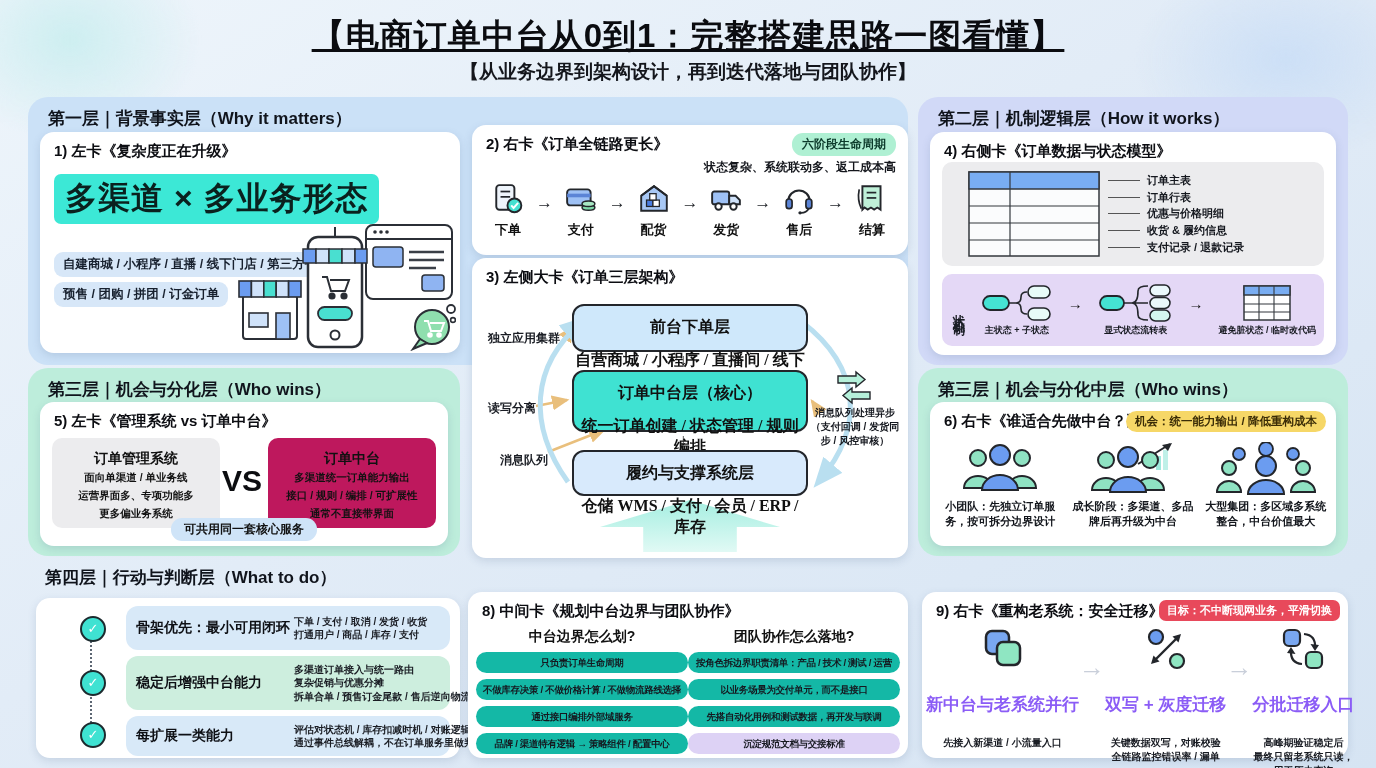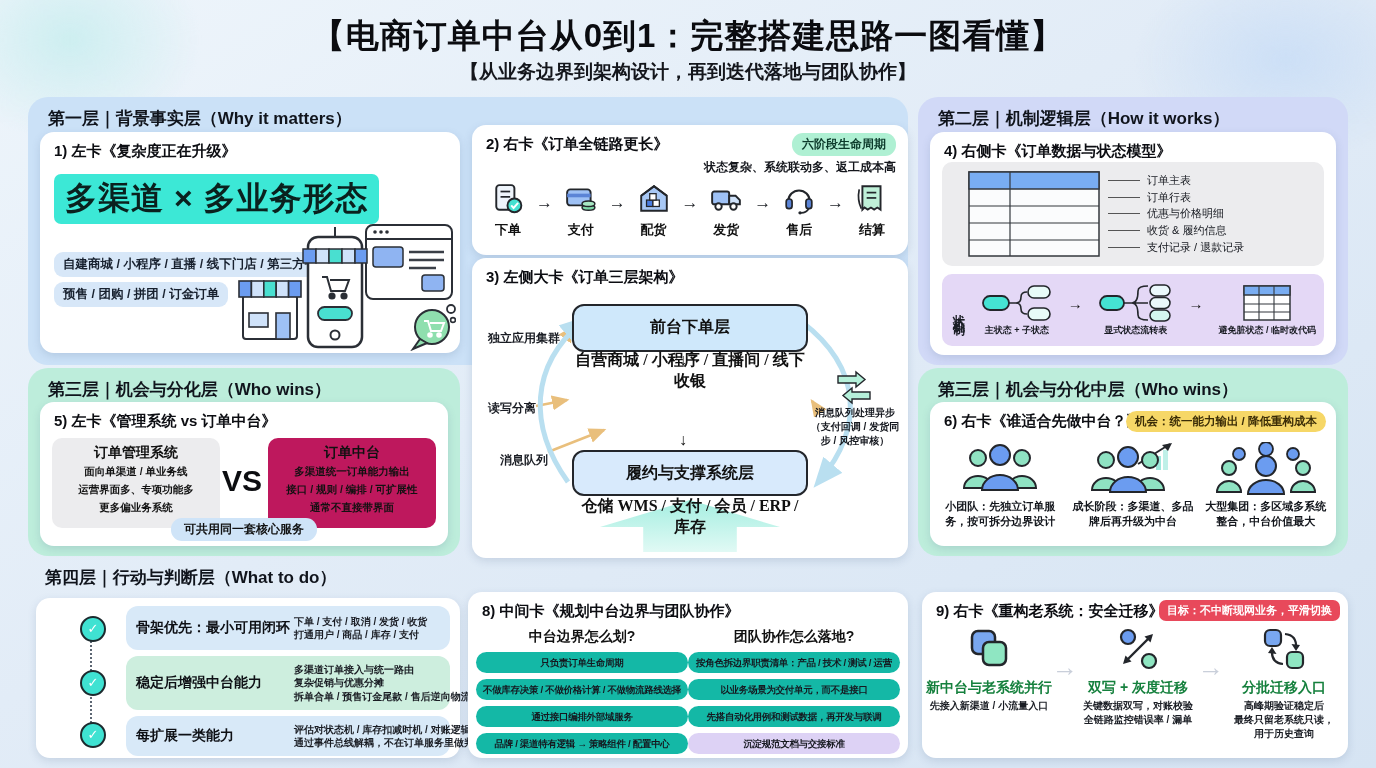--- a/index.html
+++ b/index.html
@@ -3,21 +3,21 @@
 <meta charset="utf-8">
 <style>
   html,body{margin:0;padding:0;}
   .root{position:relative;width:1376px;height:768px;overflow:hidden;color:#111;
         background:linear-gradient(150deg,#eef5fb 0%,#e2ecf7 45%,#d6e4f3 100%);
         font-family:"Liberation Sans","DejaVu Sans",sans-serif;}
   .blob{position:absolute;border-radius:50%;filter:blur(2px);}
   .blob.b1{left:-60px;top:-60px;width:260px;height:200px;background:radial-gradient(closest-side,#cdeef0,transparent);}
   .blob.b2{right:-60px;top:-40px;width:300px;height:200px;background:radial-gradient(closest-side,#ccdff6,transparent);}
 
-  .main-title{position:absolute;top:14px;left:0;right:0;text-align:center;font-size:33px;font-weight:900;color:#0b0c10;letter-spacing:1px;}
+  .main-title{position:absolute;top:14px;left:0;right:0;text-align:center;font-size:33px;font-weight:900;color:#0b0c10;letter-spacing:1px;text-decoration:underline;}
   .sub-title{position:absolute;top:59px;left:0;right:0;text-align:center;font-size:19px;font-weight:800;color:#14161c;}
 
   .layer-panel{position:absolute;border-radius:20px;}
   .lp1{left:28px;top:97px;width:880px;height:268px;background:#cbe1f7;}
   .lp2{left:918px;top:97px;width:430px;height:268px;background:#d1d9f7;}
   .lp3{left:28px;top:368px;width:432px;height:188px;background:#bdeddb;}
   .lp4{left:918px;top:368px;width:430px;height:188px;background:#bdeddb;}
   .layer-header{padding:10px 0 0 20px;font-size:17px;font-weight:800;color:#10141c;white-space:nowrap;}
   .layer-header.plain{position:absolute;left:45px;top:566px;padding:0;text-align:center;}
 
@@ -61,30 +61,30 @@
   .right-note{position:absolute;left:334px;top:148px;width:98px;font-size:10px;font-weight:800;text-align:center;line-height:1.4;color:#15181f;z-index:2;}
   .c3-bigarrow{position:absolute;left:128px;top:242px;width:180px;height:52px;z-index:0;opacity:.8;
     background:linear-gradient(180deg,#8eead9,#d9f8f2);
     clip-path:polygon(50% 0,100% 52%,76% 52%,76% 100%,24% 100%,24% 52%,0 52%);}
   .c3-deco{position:absolute;left:0;top:0;z-index:1;}
 
   
   .c4-gray{position:absolute;left:12px;top:30px;width:382px;height:104px;background:#ececee;border-radius:10px;display:flex;align-items:center;}
   .c4-gray svg{margin-left:26px;flex:none;}
   .t-labels{margin-left:8px;}
-  .t-label{display:flex;align-items:center;font-size:11px;font-weight:400;height:16.8px;color:#15181f;white-space:nowrap;}
+  .t-label{display:flex;align-items:center;font-size:11px;font-weight:700;height:16.8px;color:#15181f;white-space:nowrap;}
   .t-label .lead{width:32px;border-top:1.5px solid #555;margin-right:7px;flex:none;}
   .c4-purple{position:absolute;left:12px;top:142px;width:382px;height:72px;background:#e4d8f6;border-radius:10px;display:flex;align-items:center;justify-content:space-between;padding:0 8px;box-sizing:border-box;}
   .v-label{writing-mode:vertical-rl;font-size:12px;font-weight:900;letter-spacing:3px;color:#1b1e26;flex:none;}
   .sm{display:flex;flex-direction:column;align-items:center;flex:none;}
   .sm .cap{font-size:9px;font-weight:800;margin-top:2px;white-space:nowrap;color:#15181f;}
   .s-arrow{font-size:15px;font-weight:900;margin:0 1px 14px;flex:none;}
 
   
-  .c5-box{position:absolute;top:36px;width:168px;height:90px;border-radius:10px;text-align:center;padding-top:6px;box-sizing:border-box;}
+  .c5-box{position:absolute;top:36px;width:168px;height:90px;border-radius:10px;text-align:center;padding-top:12px;box-sizing:border-box;}
   .c5l{left:12px;background:#ececee;}
   .c5r{left:228px;background:#be185d;}
   .c5-box .h{font-size:14px;font-weight:900;}
   .c5-box .l{font-size:10.5px;font-weight:800;margin-top:2px;line-height:1.5;}
   .vs{position:absolute;left:182px;top:62px;font-size:30px;font-weight:900;color:#0c0d10;}
   .c5-foot{position:absolute;left:50%;transform:translateX(-50%);bottom:5px;background:#cfe4f8;border-radius:11px;font-size:12px;font-weight:800;padding:3px 13px;white-space:nowrap;}
 
   
   .badge-yellow{position:absolute;right:10px;top:9px;background:#f6d767;color:#3a2c06;font-size:11.5px;font-weight:800;padding:3px 9px;border-radius:11px;white-space:nowrap;}
   .c6-groups{position:absolute;left:4px;right:4px;top:40px;display:flex;}
@@ -107,22 +107,22 @@
   .ch-l{left:8px}.ch-r{left:220px}
   .c8-pill{position:absolute;height:21px;line-height:21px;border-radius:10.5px;background:#14b8a6;font-size:9.5px;font-weight:800;text-align:center;width:212px;white-space:nowrap;color:#15181f;letter-spacing:-.3px;}
   .pl{left:8px}.pr{left:220px}
   .row0{top:60px}.row1{top:87px}.row2{top:114px}.row3{top:141px}
   .purple{background:#ddd2f5;}
 
   
   .badge-red{position:absolute;right:8px;top:8px;background:#e8495b;color:#fff;font-size:11px;font-weight:800;padding:3px 8px;border-radius:7px;white-space:nowrap;}
   .c9-cols{position:absolute;left:4px;right:4px;top:34px;display:flex;align-items:flex-start;}
   .c9c{flex:1;display:flex;flex-direction:column;align-items:center;}
-  .c9c .lab{font-size:14px;font-weight:900;margin-top:7px;white-space:nowrap;color:#15803d;}
-  .c9c .sub{font-size:10px;font-weight:800;text-align:center;line-height:1.4;margin-top:2px;color:#1a1d24;white-space:nowrap;}
+  .c9c .lab{font-size:17px;font-weight:900;margin-top:21px;white-space:nowrap;color:#8b5cf6;}
+  .c9c .sub{font-size:10px;font-weight:800;text-align:center;line-height:1.4;margin-top:20px;color:#1a1d24;white-space:nowrap;}
   .c9-arrow{width:26px;text-align:center;font-size:26px;font-weight:900;color:#c9cfda;margin-top:26px;flex:none;}
 </style>
 </head>
 <body>
 
 <div class="root">
   <div class="blob b1"></div>
   <div class="blob b2"></div>
 
   <div class="main-title">【电商订单中台从0到1：完整搭建思路一图看懂】</div>
@@ -295,20 +295,25 @@
       <g stroke="#23262b" stroke-width="1.4" fill="#b5f0da">
         <path d="M366,118 h18 v-4 l9,7.5 -9,7.5 v-4 h-18 z"></path>
         <path d="M398,134 h-18 v-4 l-9,7.5 9,7.5 v-4 h18 z"></path>
       </g>
     </svg>
     <div class="a-box b1x">
       <div class="bt">前台下单层</div>
       <div class="bs">自营商城 / 小程序 / 直播间 / 线下收银</div>
     </div>
     <span class="down d1">↓</span>
+    <div class="a-box b2x">
+      <div class="bt">订单中台层（核心）</div>
+      <div class="bs">统一订单创建 / 状态管理 / 规则编排</div>
+      <div class="bs">接口防腐</div>
+    </div>
     <span class="down d2">↓</span>
     <div class="a-box b3x">
       <div class="bt">履约与支撑系统层</div>
       <div class="bs">仓储 WMS / 支付 / 会员 / ERP / 库存</div>
     </div>
     <div class="side-label sl1">独立应用集群</div>
     <div class="side-label sl2">读写分离</div>
     <div class="side-label sl3">消息队列</div>
     <div class="right-note">消息队列处理异步（支付回调 / 发货同步 / 风控审核）</div>
   </div>

